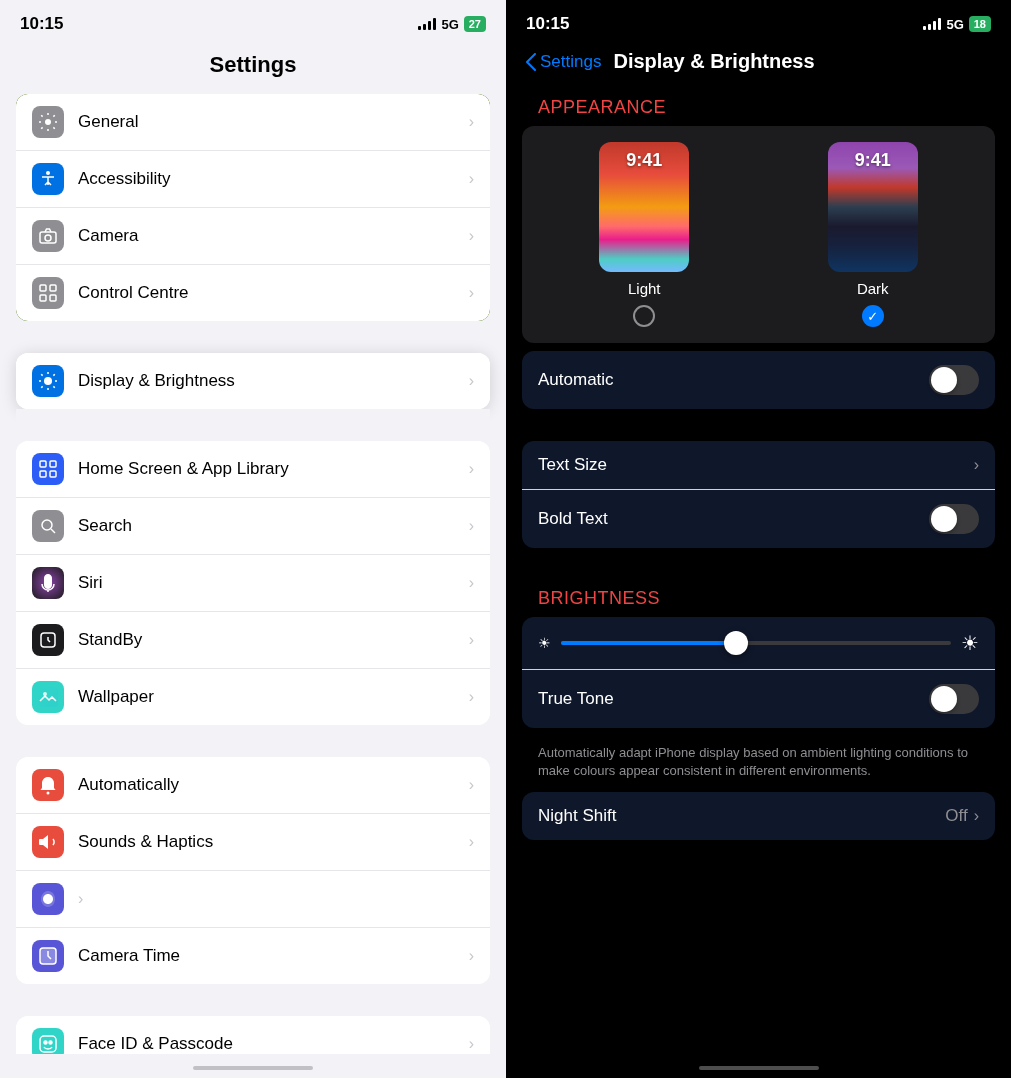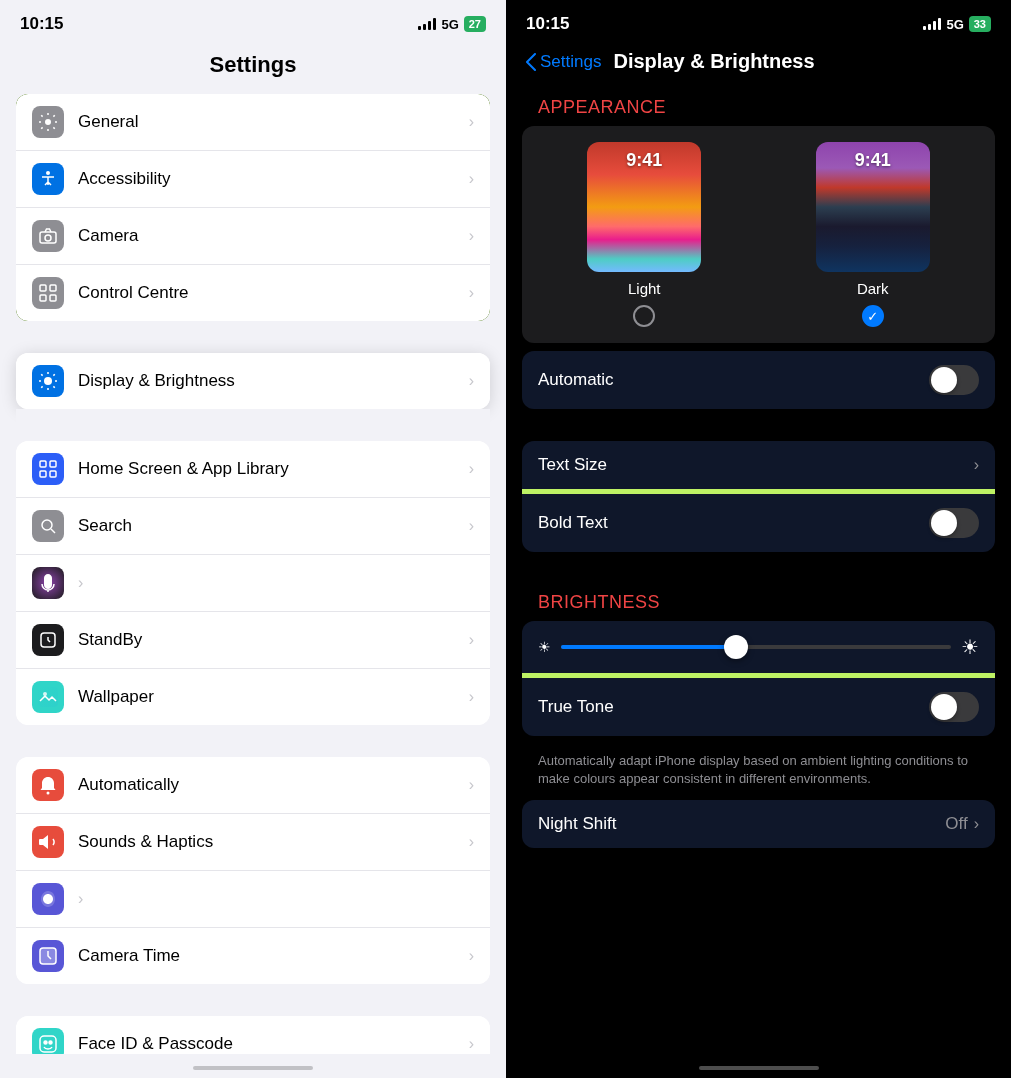--- a/index.html
+++ b/index.html
@@ -270,21 +270,21 @@
 
     .appearance-option {
       display: flex;
       flex-direction: column;
       align-items: center;
       gap: 8px;
       flex: 1;
     }
 
     .phone-mockup {
-      width: 114px;
+      width: 90px;
       height: 130px;
       border-radius: 12px;
       overflow: hidden;
       position: relative;
       padding-left: 36px;
     }
 
     .phone-light {
       background: linear-gradient(180deg, #c0392b 0%, #e74c3c 25%, #f39c12 50%, #ff6b6b 65%, #e91e8c 75%, #4ecdc4 90%, #74b9ff 100%);
     }
@@ -330,21 +330,21 @@
       color: #fff;
       font-size: 13px;
     }
 
     
     .dark-row {
       display: flex;
       align-items: center;
       justify-content: space-between;
       padding: 14px 16px;
-      border-top: 5px solid #bef264;
+      border-top: 1px solid #bef264;
     }
 
     .dark-row-label {
       font-size: 17px;
       color: #fff;
     }
 
     .toggle {
       width: 50px;
       height: 30px;
@@ -557,20 +557,21 @@
         <span class="item-chevron">›</span>
       </div>
       <div class="settings-item">
         <div class="item-icon" style="background: radial-gradient(circle, #8e44ad, #1a1a1a);">
           <svg width="14" height="20" viewBox="0 0 14 20" fill="none">
               <path d="M7 1C4.79 1 3 2.79 3 5v7c0 2.21 1.79 4 4 4s4-1.79 4-4V5c0-2.21-1.79-4-4-4z" fill="white"></path>
               <path d="M1 11a6 6 0 0012 0" stroke="white" stroke-width="1.5"></path>
               <path d="M7 17v2" stroke="white" stroke-width="1.5"></path>
             </svg>
         </div>
+        <span class="item-label">Siri</span>
         <span class="item-chevron">›</span>
       </div>
       <div class="settings-item">
         <div class="item-icon icon-standby">
           <svg width="20" height="20" viewBox="0 0 20 20" fill="none" stroke="white" stroke-width="1.5">
               <rect x="3" y="3" width="14" height="14" rx="3"></rect>
               <path d="M10 7v3l2 2"></path>
             </svg>
         </div>
         <span class="item-label">StandBy</span>
@@ -668,21 +669,21 @@
   <div class="status-bar-right">
     <span class="status-time-right">10:15</span>
     <div class="status-icons-right">
       <div class="signal-bars">
         <div class="signal-bar" style="height:4px; background:#fff;"></div>
         <div class="signal-bar" style="height:6px; background:#fff;"></div>
         <div class="signal-bar" style="height:9px; background:#fff;"></div>
         <div class="signal-bar" style="height:12px; background:#fff;"></div>
       </div>
       <span style="font-size:13px; font-weight:600;">5G</span>
-      <span class="battery-right">33</span>
+      <span class="battery-right">18</span>
     </div>
   </div>
 
   <div class="nav-bar">
     <div class="back-btn">
       <svg width="10" height="18" viewBox="0 0 10 18" fill="none">
           <path d="M9 1L1 9l8 8" stroke="#007aff" stroke-width="2" stroke-linecap="round" stroke-linejoin="round"></path>
         </svg>
       <span style="color:#007aff; font-size:17px;">Settings</span>
     </div>

